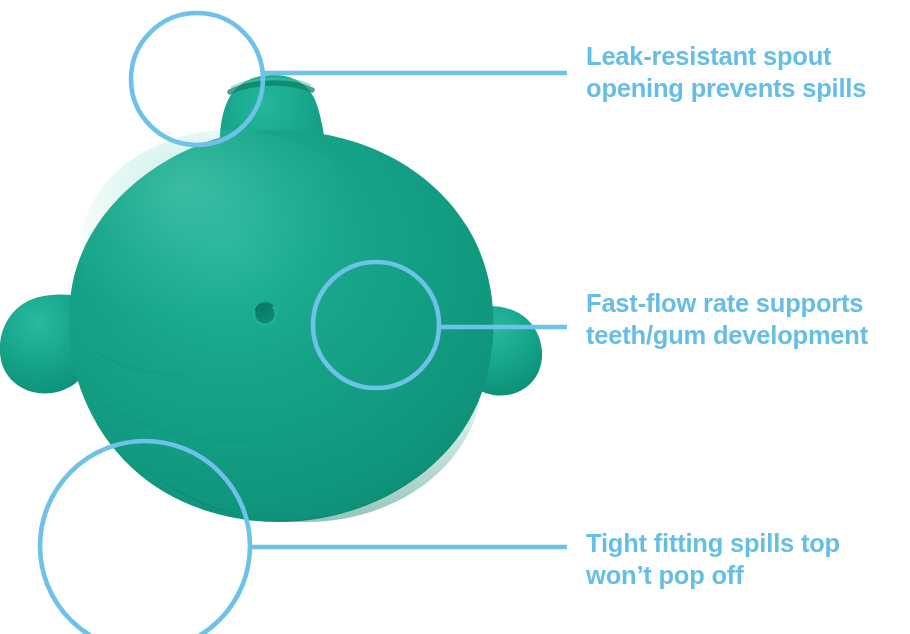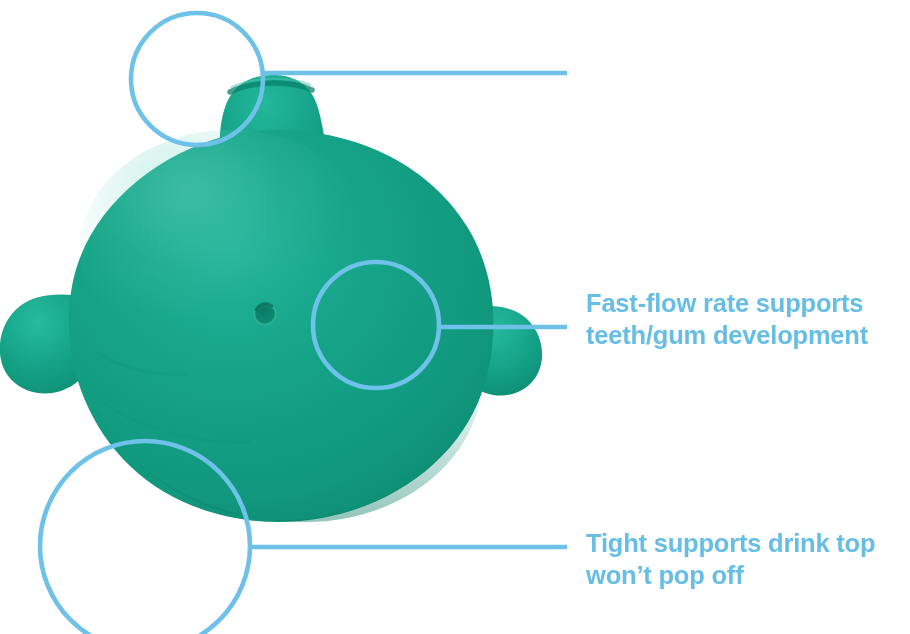--- a/index.html
+++ b/index.html
@@ -145,20 +145,22 @@
       <circle cx="376" cy="325" r="63" fill="none" stroke="#6ec1e8" stroke-width="4.6"></circle>
       <line x1="439" y1="327" x2="567" y2="327" stroke="#6ec1e8" stroke-width="4.6" stroke-linecap="butt"></line>
     </g>
 
     <g>
       <circle cx="145" cy="546" r="105" fill="none" stroke="#6ec1e8" stroke-width="4.6"></circle>
       <line x1="250" y1="547" x2="567" y2="547" stroke="#6ec1e8" stroke-width="4.6" stroke-linecap="butt"></line>
     </g>
   </svg>
 
+  <p class="callout-text" id="callout-text-1">Leak-resistant spout
+opening prevents spills</p>
 
   <p class="callout-text" id="callout-text-2">Fast-flow rate supports
 teeth/gum development</p>
 
-  <p class="callout-text" id="callout-text-3">Tight supports drink top
+  <p class="callout-text" id="callout-text-3">Tight fitting spills top
 won’t pop off</p>
 
 </div>
 
 </body></html>

